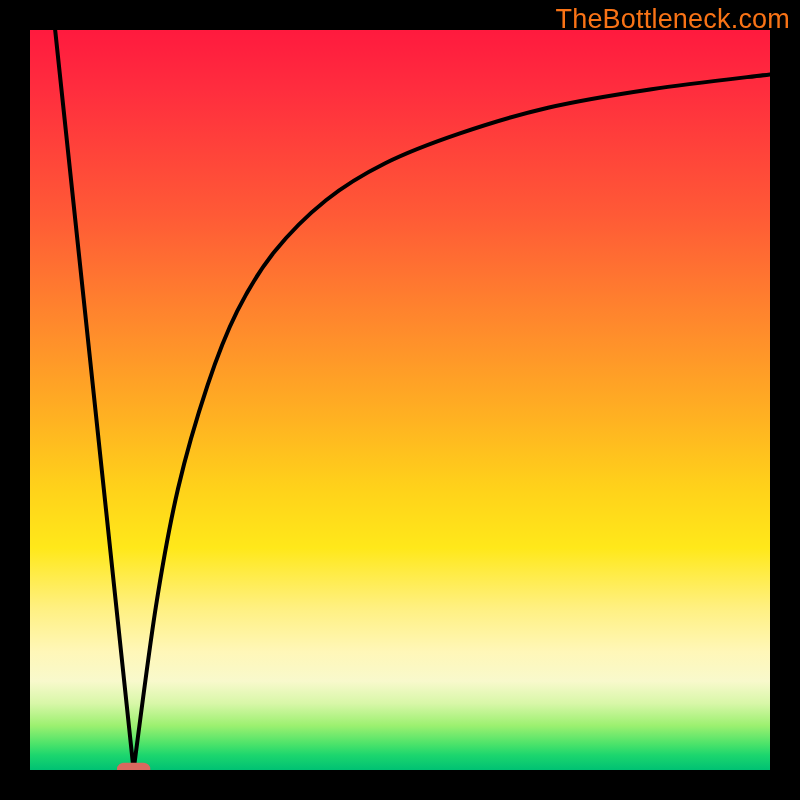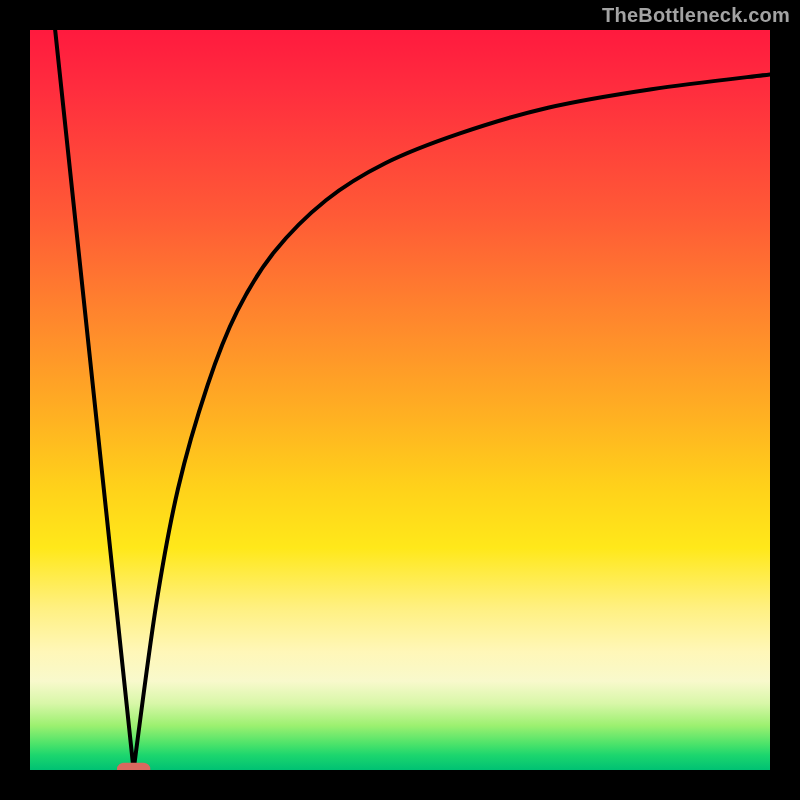--- a/index.html
+++ b/index.html
@@ -45,23 +45,23 @@
   }
   svg.curve, svg.marker {
     position: absolute;
     left: 0;
     top: 0;
   }
   .watermark {
     position: absolute;
     top: 4px;
     right: 10px;
-    color: #a3a3a3;
-    font-size: 20px;
-    font-weight: 700;
+    color: #f97316;
+    font-size: 27px;
+    font-weight: 400;
     letter-spacing: 0.2px;
     user-select: none;
   }
 </style>
 </head>
 <body>
 
 <div class="frame">
 
   <div class="plot-area">

